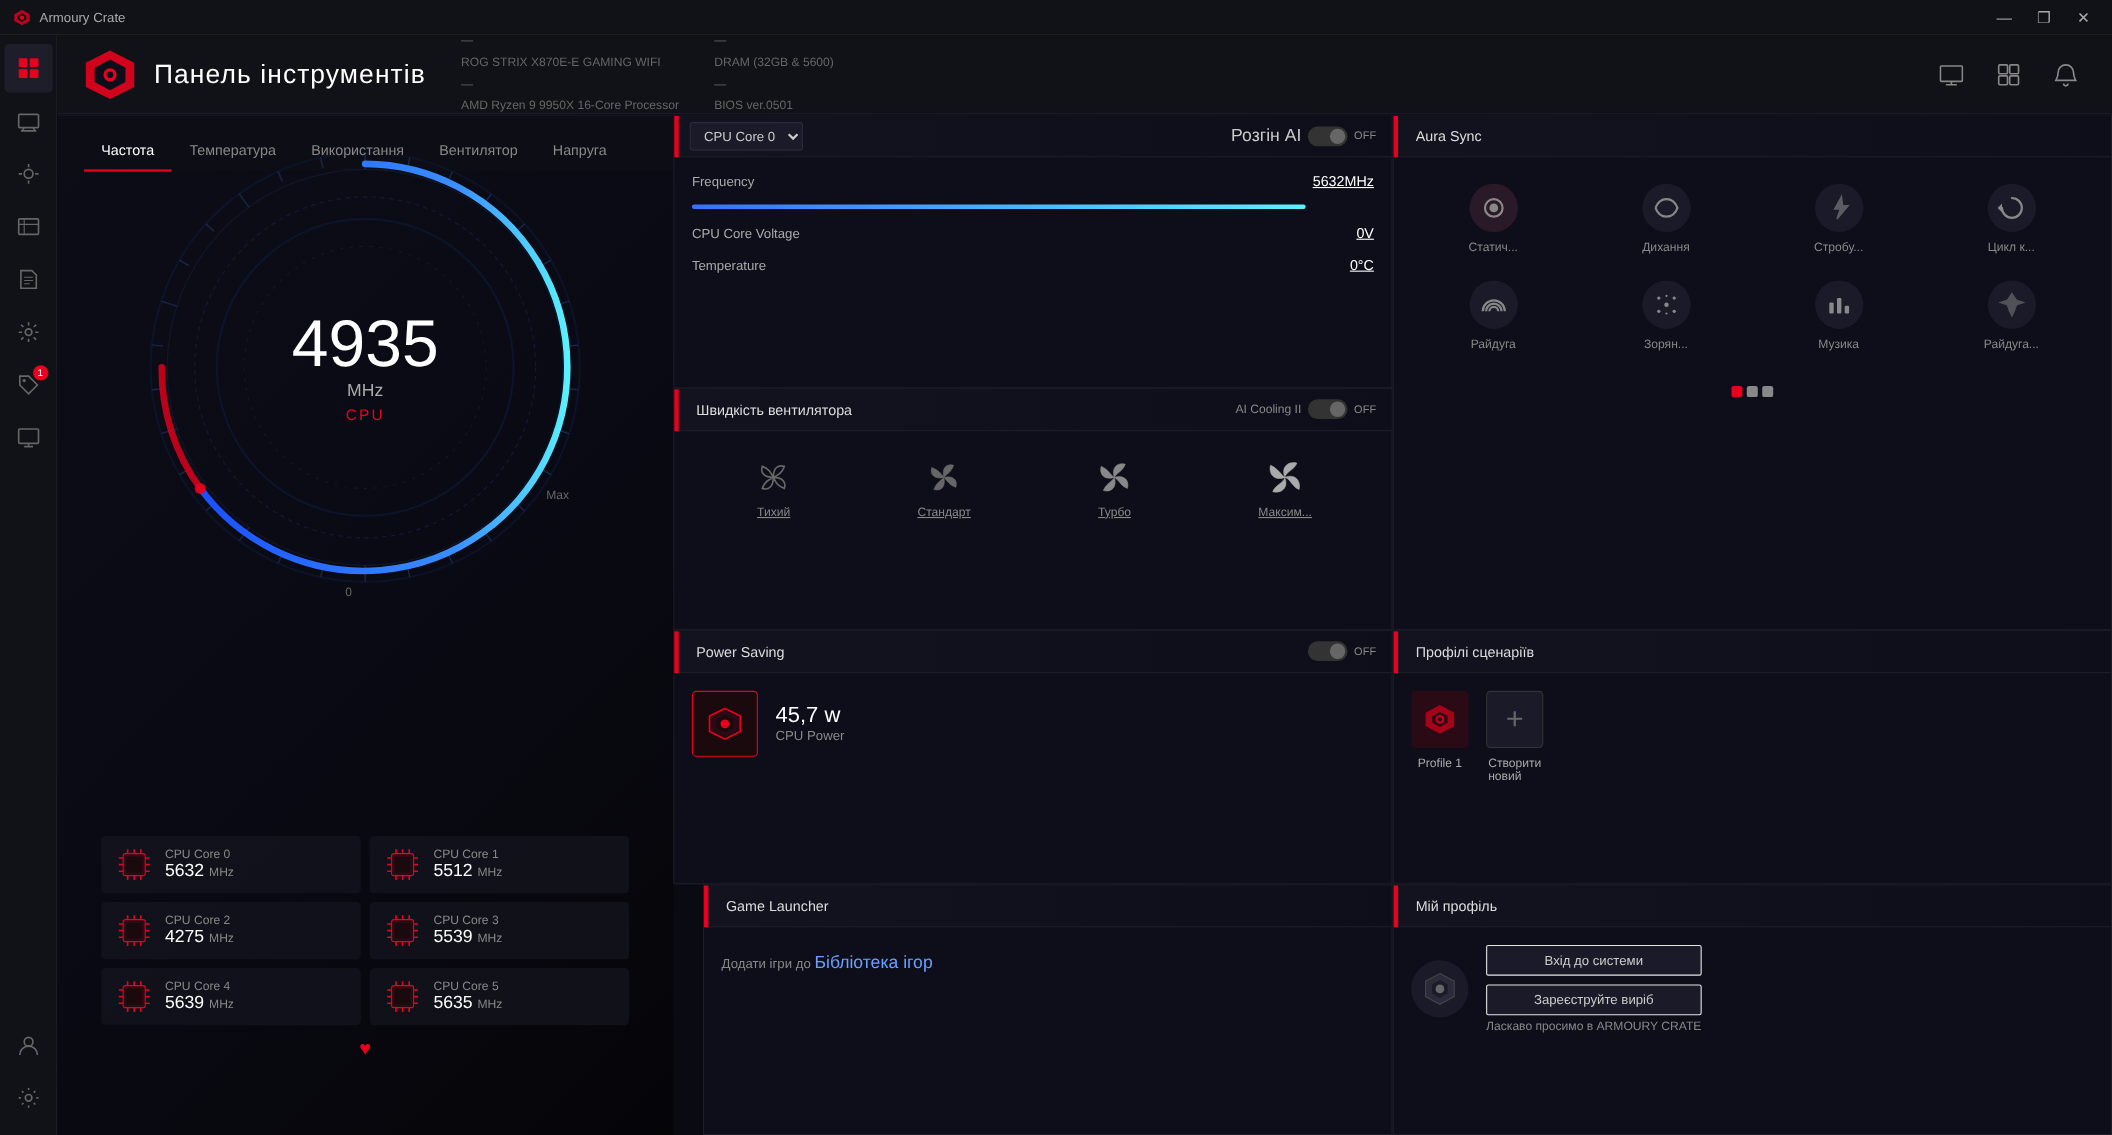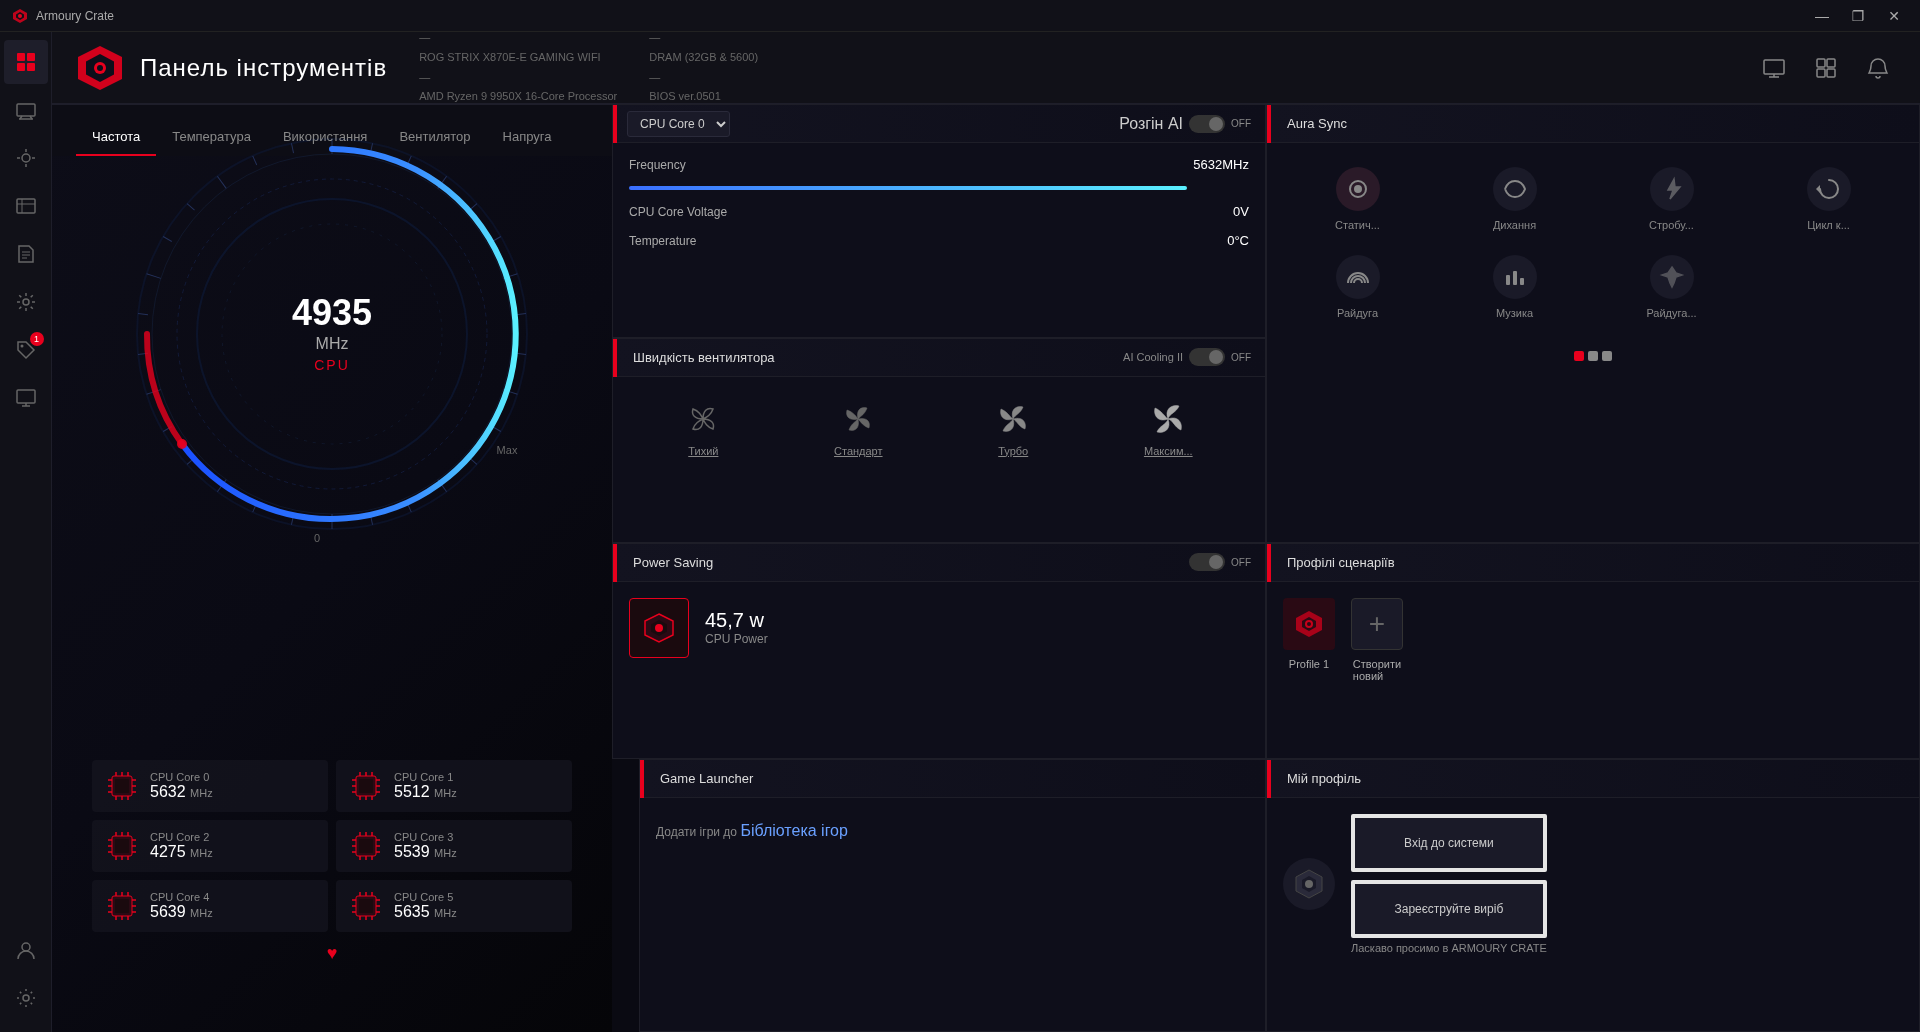--- a/index.html
+++ b/index.html
@@ -192,22 +192,22 @@
     }
 
     .gauge-center {
       position: absolute;
       top: 50%;
       left: 50%;
       transform: translate(-50%, -50%);
       text-align: center;
     }
     .gauge-value {
-      font-size: 36px;
-      font-weight: bold;
+      font-size: 60px;
+      font-weight: normal;
       color: #fff;
       line-height: 1;
     }
     .gauge-unit {
       font-size: 16px;
       color: #aaa;
       margin-top: 4px;
     }
     .gauge-label {
       font-size: 14px;
@@ -357,20 +357,21 @@
     }
     .metric-label {
       font-size: 12px;
       color: #aaa;
       flex: 1;
     }
     .metric-value {
       font-size: 13px;
       color: #fff;
       font-weight: 500;
+      text-decoration: underline;
     }
     .progress-bar {
       height: 4px;
       background: linear-gradient(90deg, #3a6fff 0%, #5af0ff 100%);
       border-radius: 2px;
       margin-bottom: 14px;
       width: 100%;
     }
     .cpu-selector {
       background: #1a1a28;
@@ -556,23 +557,23 @@
       font-size: 24px;
       color: #666;
       flex-shrink: 0;
     }
     .profile-buttons {
       display: flex;
       flex-direction: column;
       gap: 8px;
     }
     .profile-btn {
-      padding: 18px 16px;
+      padding: 6px 16px;
       background: #1a1a28;
-      border: 4px solid #e5e5e5;
+      border: 1px solid #e5e5e5;
       color: #ccc;
       font-size: 12px;
       cursor: pointer;
       border-radius: 2px;
       white-space: nowrap;
     }
     .profile-welcome {
       font-size: 11px;
       color: #888;
       margin-top: 4px;
@@ -1077,20 +1078,34 @@
               <div class="aura-icon">
                 <svg width="28" height="28" viewBox="0 0 28 28">
                   <path d="M4 20 A10 10 0 0 1 24 20" stroke="#888" stroke-width="2" fill="none"></path>
                   <path d="M7 20 A7 7 0 0 1 21 20" stroke="#888" stroke-width="2" fill="none"></path>
                   <path d="M10 20 A4 4 0 0 1 18 20" stroke="#888" stroke-width="2" fill="none"></path>
                 </svg>
               </div>
               <span class="aura-name">Райдуга</span>
             </div>
 
+            <div class="aura-item">
+              <div class="aura-icon">
+                <svg width="28" height="28" viewBox="0 0 28 28">
+                  <circle cx="14" cy="14" r="2" fill="#888"></circle>
+                  <circle cx="7" cy="8" r="1.5" fill="#888"></circle>
+                  <circle cx="21" cy="8" r="1.5" fill="#888"></circle>
+                  <circle cx="7" cy="20" r="1.5" fill="#888"></circle>
+                  <circle cx="21" cy="20" r="1.5" fill="#888"></circle>
+                  <circle cx="14" cy="6" r="1" fill="#888"></circle>
+                  <circle cx="14" cy="22" r="1" fill="#888"></circle>
+                </svg>
+              </div>
+              <span class="aura-name">Зорян...</span>
+            </div>
 
             <div class="aura-item">
               <div class="aura-icon">
                 <svg width="28" height="28" viewBox="0 0 28 28">
                   <rect x="5" y="12" width="4" height="10" rx="1" fill="#888"></rect>
                   <rect x="12" y="8" width="4" height="14" rx="1" fill="#888"></rect>
                   <rect x="19" y="15" width="4" height="7" rx="1" fill="#888"></rect>
                 </svg>
               </div>
               <span class="aura-name">Музика</span>

